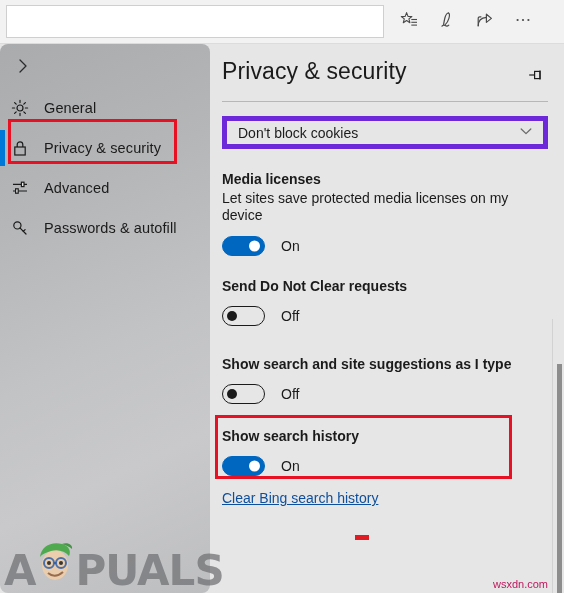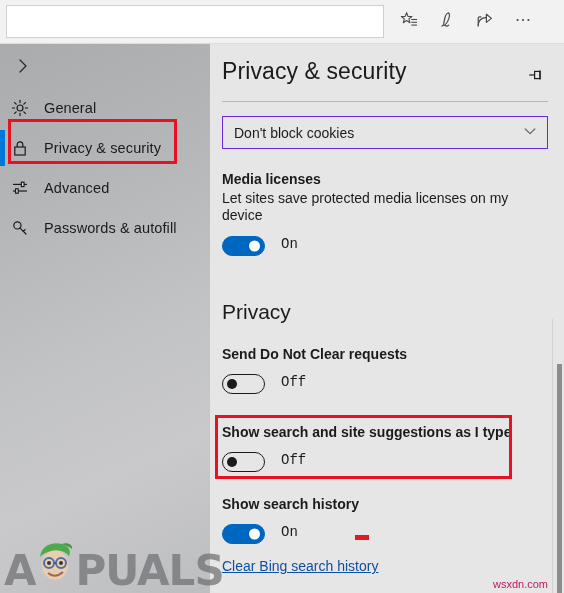--- a/index.html
+++ b/index.html
@@ -55,20 +55,21 @@
 
   
   .sidebar {
     position: absolute;
     left: 0; top: 44px;
     width: 210px;
     height: 549px;
     background: linear-gradient(155deg, #aaabad 0%, #b5b6b8 28%, #c2c3c5 55%, #c9c9cb 75%, #bdbec0 100%);
     box-sizing: border-box;
     overflow: hidden;
+    border-radius: 8px;
   }
   .sb-back {
     width: 46px;
     height: 40px;
     margin-top: 4px;
     display: flex;
     align-items: center;
     justify-content: center;
     cursor: default;
   }
@@ -147,21 +148,21 @@
     background: #b7b7b7;
     margin: 9px 16px 0 12px;
   }
   .panel-body {
     padding: 0 16px 0 12px;
   }
 
   .select-box {
     margin-top: 14px;
     height: 33px;
-    border: 1px solid #6d28d9;
+    border: 5px solid #6d28d9;
     display: flex;
     align-items: center;
     justify-content: space-between;
     padding: 0 9px 0 11px;
     box-sizing: border-box;
     background: #e6e6e6;
     cursor: default;
   }
   .select-value {
     font-size: 14px;
@@ -184,23 +185,22 @@
   .group-header {
     font-size: 21px;
     color: #1b1b1b;
     font-weight: 400;
     margin-top: 44px;
   }
 
   
   .toggle-row {
     display: flex;
-    align-items: flex-start;
+    align-items: center;
     margin-top: 12px;
-    font-family: Liberation Mono, monospace;
   }
   .toggle {
     width: 43px;
     height: 20px;
     border-radius: 10px;
     position: relative;
     box-sizing: border-box;
     flex: none;
     cursor: default;
   }
@@ -457,21 +457,20 @@
 
     <div class="sec-title">Media licenses</div>
     <div class="sec-desc">Let sites save protected media licenses on my device</div>
     <div class="toggle-row">
       <div class="toggle on">
           <span class="knob"></span>
         </div>
       <span class="toggle-label">On</span>
     </div>
 
-    <div class="group-header">Privacy</div>
 
     <div class="sec-title">Send Do Not Clear requests</div>
     <div class="toggle-row">
       <div class="toggle off">
           <span class="knob"></span>
         </div>
       <span class="toggle-label">Off</span>
     </div>
 
     <div class="sec-title" style="margin-top:30px">Show search and site suggestions as I type</div>

